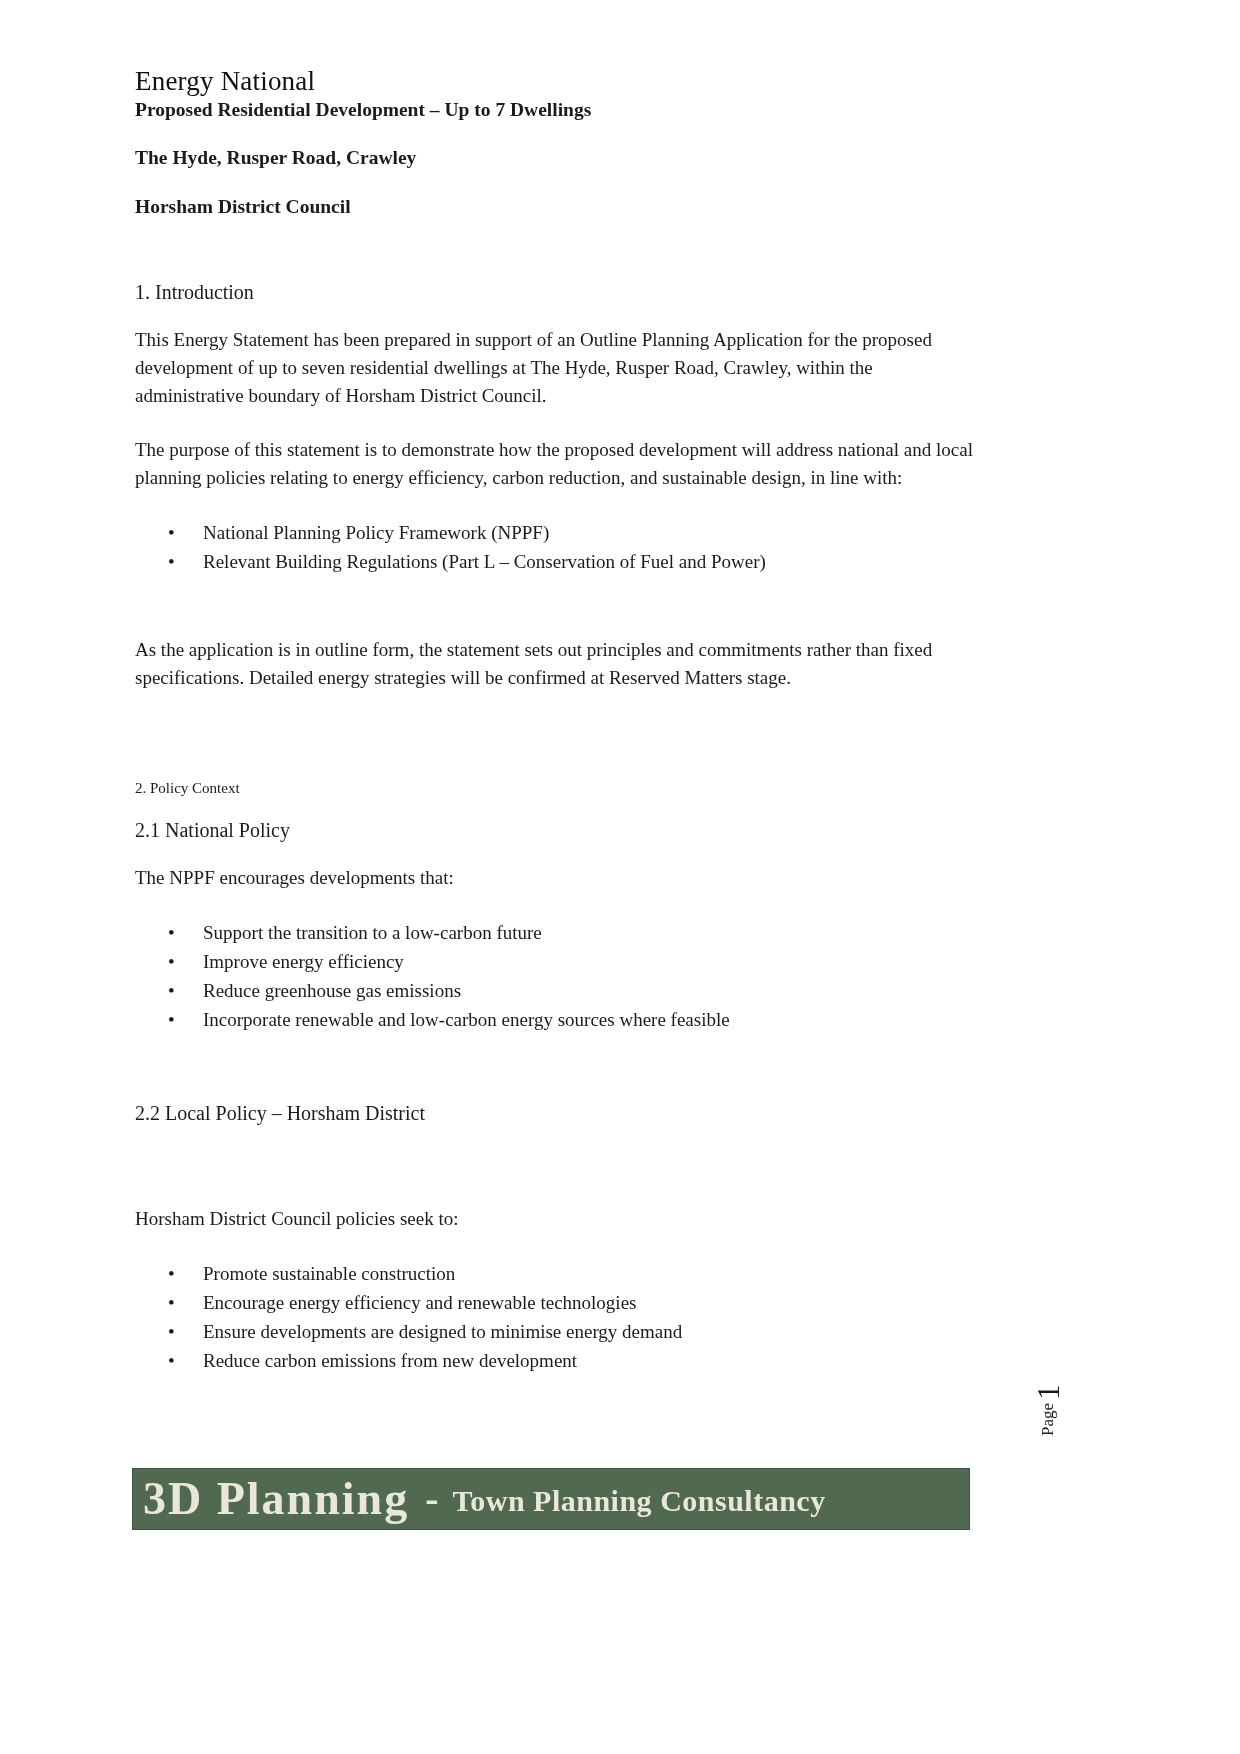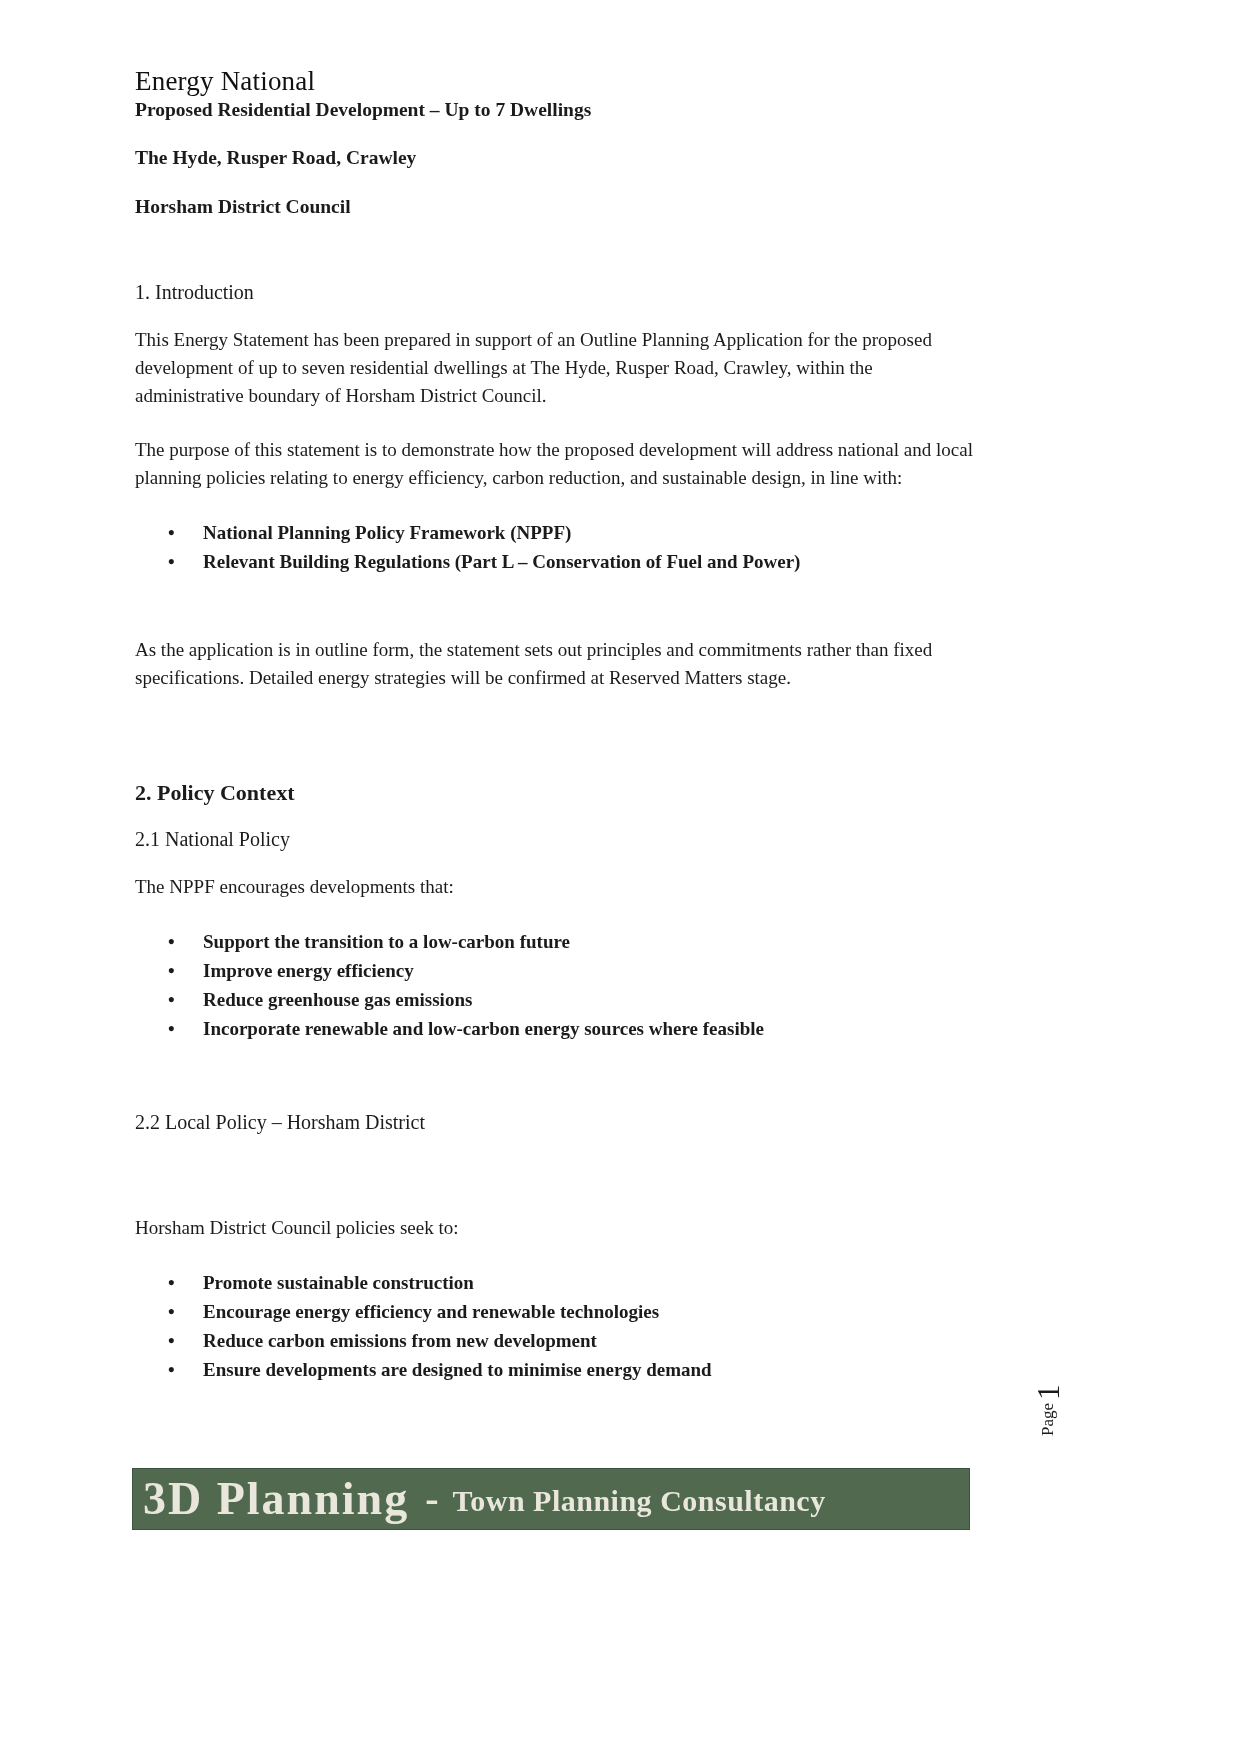--- a/index.html
+++ b/index.html
@@ -33,43 +33,42 @@
     margin-bottom: 23px;
     line-height: 1.3;
   }
   .section-heading {
     font-size: 20px;
     font-weight: 400;
     margin-top: 62px;
     margin-bottom: 22px;
   }
   .section-heading.bold {
-    font-weight: 700;
-    font-size: 22px;
+    font-weight: 400;
+    font-size: 15px;
   }
   .sub-heading {
     font-size: 20px;
     font-weight: 400;
     margin-bottom: 22px;
   }
   p.body-text {
     font-size: 19px;
     line-height: 28px;
     margin-bottom: 26px;
   }
   ul.bullet-list {
     list-style: none;
     margin: 2px 0 10px 0;
   }
   ul.bullet-list li {
     position: relative;
     padding-left: 68px;
     font-size: 19px;
     line-height: 29px;
-    font-weight: bold;
   }
   ul.bullet-list li::before {
     content: "\2022";
     position: absolute;
     left: 33px;
     top: 0;
     font-size: 19px;
   }
   .spacer-lg { height: 58px; }
   .spacer-md { height: 50px; }
@@ -169,22 +168,22 @@
 
   <h3 class="sub-heading">2.2 Local Policy – Horsham District</h3>
 
   <div class="spacer-lg"></div>
 
   <p class="body-text">Horsham District Council policies seek to:</p>
 
   <ul class="bullet-list">
     <li>Promote sustainable construction</li>
     <li>Encourage energy efficiency and renewable technologies</li>
+    <li>Ensure developments are designed to minimise energy demand</li>
     <li>Reduce carbon emissions from new development</li>
-    <li>Ensure developments are designed to minimise energy demand</li>
   </ul>
 
 </div>
 
 <div class="page-number-box">
   <span class="page-word">Page</span>
   <span class="page-num">1</span>
 </div>
 
 <div class="footer-banner" style="background: rgb(80, 105, 79); color: rgb(233, 231, 220);">

